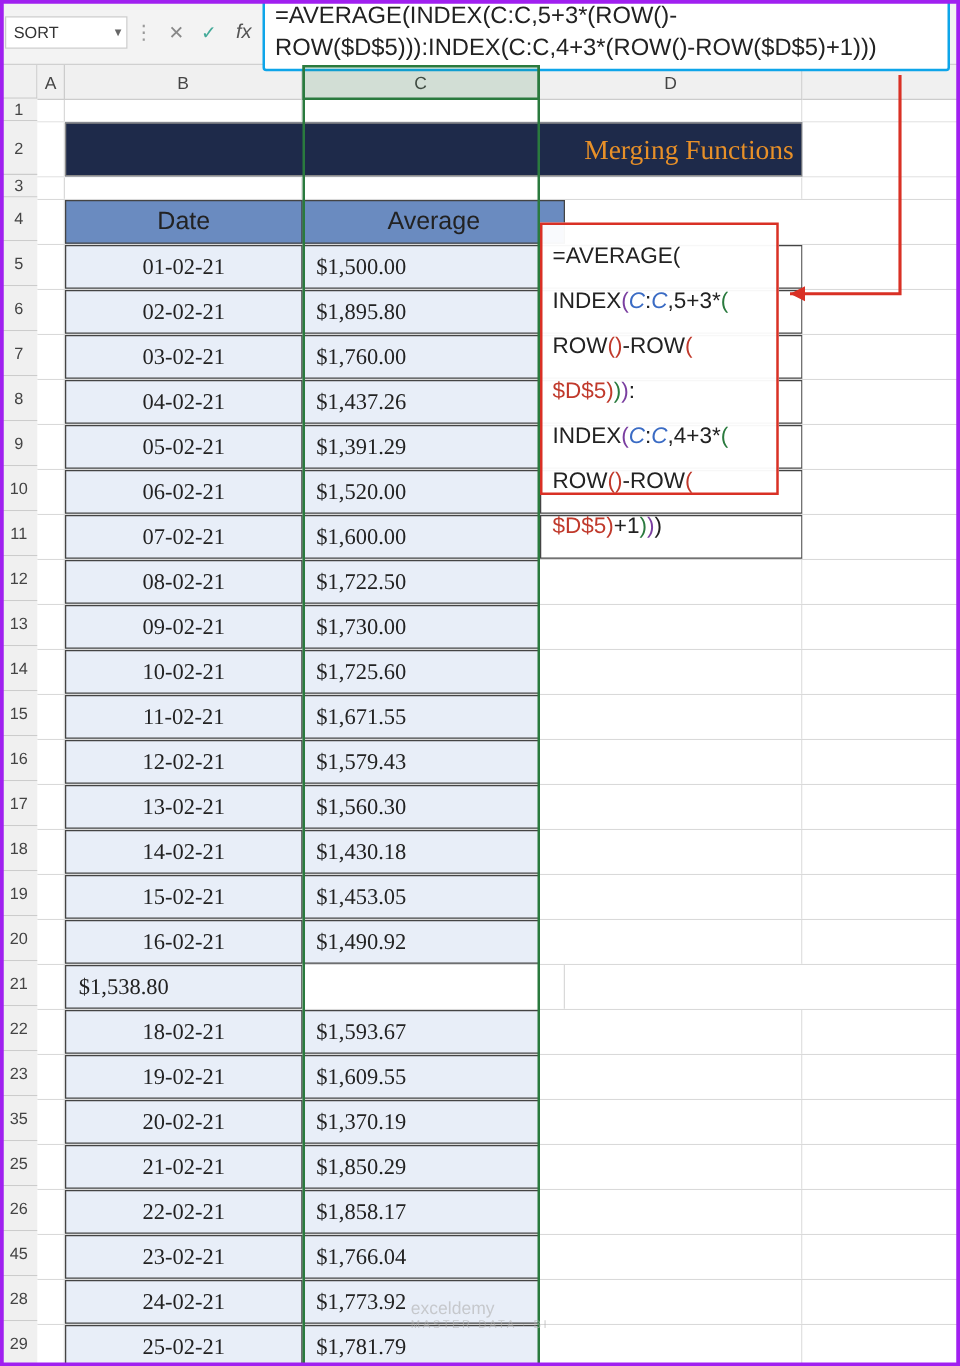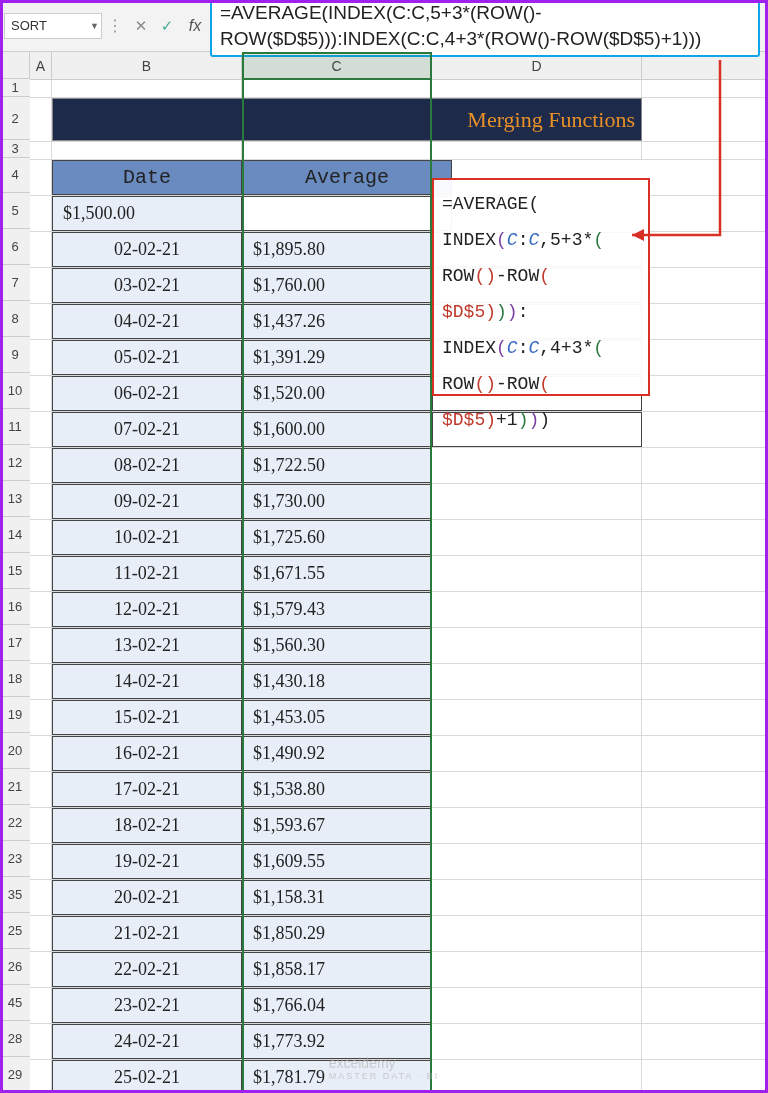--- a/index.html
+++ b/index.html
@@ -33,43 +33,43 @@
 
 .corner { width: 30px; height: 28px; border-right: 1px solid #ccc; border-bottom: 1px solid #ccc; background: #f0f0f0; }
 
 .row { display: flex; border-bottom: 1px solid #d9d9d9; }
 .row.r1 { height: 18px; }
 .row.r2 { height: 44px; }
 .row.r3 { height: 18px; }
 .row.data { height: 36px; }
 .cell { border-right: 1px solid #d9d9d9; display: flex; align-items: center; padding: 0 6px; font-size: 18px; color: #222; font-family: Georgia, serif; }
 .cell.hdr-banner { background: #1e2a4a; color: #e89028; justify-content: flex-end; font-family: "Comic Sans MS", cursive; font-size: 22px; border: 1px solid #888; }
-.cell.table-hdr { background: #6a8bc0; color: #222; justify-content: center; font-family: Liberation Mono, monospace; font-size: 20px; border: 1px solid #444; text-align: center; }
+.cell.table-hdr { background: #6a8bc0; color: #222; justify-content: center; font-family: Liberation Sans, sans-serif; font-size: 20px; border: 1px solid #444; text-align: center; }
 .cell.date-c { justify-content: center; background: #e8eef8; border: 1px solid #444; }
 .cell.sales-c { background: #e8eef8; border: 1px solid #444; padding: 0 10px; display: flex; }
 .cell.sales-c .cur { flex: 0 0 auto; }
 .cell.sales-c .num { flex: 1; }
 .cell.avg-c { border: 1px solid #444; background: #fff; }
 .cell.empty { background: #fff; }
 
 .col-sel-overlay { position: absolute; top: 0; left: 212px; width: 190px; bottom: 0; border-left: 2px solid #2a7a3e; border-right: 2px solid #2a7a3e; pointer-events: none; z-index: 5; }
 .col-sel-top { position: absolute; top: 0; left: 212px; width: 190px; height: 28px; background: rgba(42,122,62,0.15); border: 2px solid #2a7a3e; pointer-events: none; z-index: 6; }
 
-.formula-overlay { position: absolute; top: 126px; left: 402px; width: 218px; height: 218px; border: 2.5px solid #d93025; background: rgba(255,255,255,0.96); z-index: 20; padding: 6px 8px; font-size: 18px; font-family: Liberation Mono, monospace; line-height: 36px; color: #222; }
+.formula-overlay { position: absolute; top: 126px; left: 402px; width: 191px; height: 218px; border: 2.5px solid #d93025; background: rgba(255,255,255,0.96); z-index: 20; padding: 6px 8px; font-size: 18px; font-family: Liberation Sans, sans-serif; line-height: 36px; color: #222; }
 .formula-overlay .ln { white-space: nowrap; }
 .formula-overlay .ref { color: #3a6bc4; font-style: italic; }
 .formula-overlay .abs { color: #c0392b; }
 .formula-overlay .paren1 { color: #222; }
 .formula-overlay .paren2 { color: #7a3ea0; }
 .formula-overlay .paren3 { color: #2a7a3e; }
 .formula-overlay .paren4 { color: #c0392b; }
 
 .arrow-svg { position: absolute; top: 40px; left: 0; width: 768px; height: 320px; pointer-events: none; z-index: 25; }
 
-.watermark { position: absolute; bottom: 12px; left: 50%; transform: translateX(-50%); font-size: 14px; color: #b0b0b0; opacity: 0.6; font-family: Arial, sans-serif; z-index: 30; }
+.watermark { position: absolute; bottom: 29px; left: 50%; transform: translateX(-50%); font-size: 14px; color: #b0b0b0; opacity: 0.6; font-family: Arial, sans-serif; z-index: 30; }
 .watermark .sub { font-size: 9px; display: block; letter-spacing: 2px; }
 </style>
 </head>
 <body>
 
 <div class="outer-border"></div>
 
 <div class="top-bar">
   <div class="name-box">
     <span>SORT</span>
@@ -177,20 +177,21 @@
         </div>
       <div class="cell col-D table-hdr">
           <span>Average</span>
         </div>
       <div class="cell col-E empty"></div>
     </div>
 
     <div id="data-rows">
         <div class="row data">
           <div class="cell col-A empty"></div>
+          <div class="cell col-B date-c">01-02-21</div>
           <div class="cell col-C sales-c">
             <span class="cur">$</span>
             <span class="num">1,500.00</span>
           </div>
           <div class="cell col-D avg-c"></div>
           <div class="cell col-E empty"></div>
         </div>
         <div class="row data">
           <div class="cell col-A empty"></div>
           <div class="cell col-B date-c">02-02-21</div>
@@ -336,21 +337,20 @@
           <div class="cell col-B date-c">16-02-21</div>
           <div class="cell col-C sales-c">
             <span class="cur">$</span>
             <span class="num">1,490.92</span>
           </div>
           <div class="cell col-D empty"></div>
           <div class="cell col-E empty"></div>
         </div>
         <div class="row data">
           <div class="cell col-A empty"></div>
-          <div class="cell col-B date-c">17-02-21</div>
           <div class="cell col-C sales-c">
             <span class="cur">$</span>
             <span class="num">1,538.80</span>
           </div>
           <div class="cell col-D empty"></div>
           <div class="cell col-E empty"></div>
         </div>
         <div class="row data">
           <div class="cell col-A empty"></div>
           <div class="cell col-B date-c">18-02-21</div>
@@ -369,21 +369,21 @@
             <span class="num">1,609.55</span>
           </div>
           <div class="cell col-D empty"></div>
           <div class="cell col-E empty"></div>
         </div>
         <div class="row data">
           <div class="cell col-A empty"></div>
           <div class="cell col-B date-c">20-02-21</div>
           <div class="cell col-C sales-c">
             <span class="cur">$</span>
-            <span class="num">1,158.31</span>
+            <span class="num">1,370.19</span>
           </div>
           <div class="cell col-D empty"></div>
           <div class="cell col-E empty"></div>
         </div>
         <div class="row data">
           <div class="cell col-A empty"></div>
           <div class="cell col-B date-c">21-02-21</div>
           <div class="cell col-C sales-c">
             <span class="cur">$</span>
             <span class="num">1,850.29</span>

